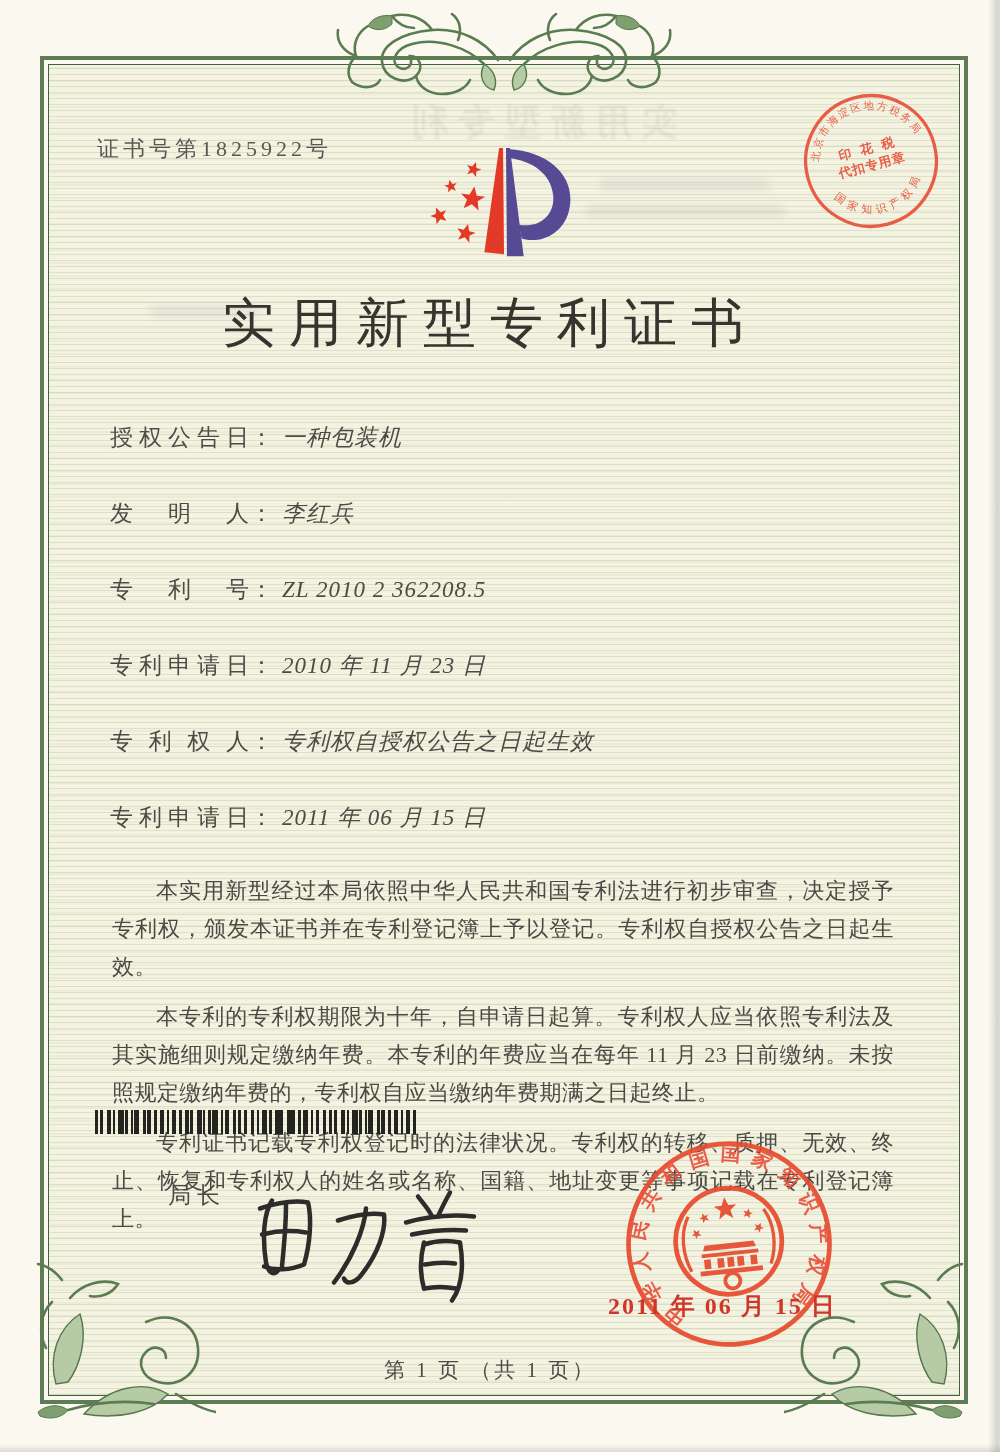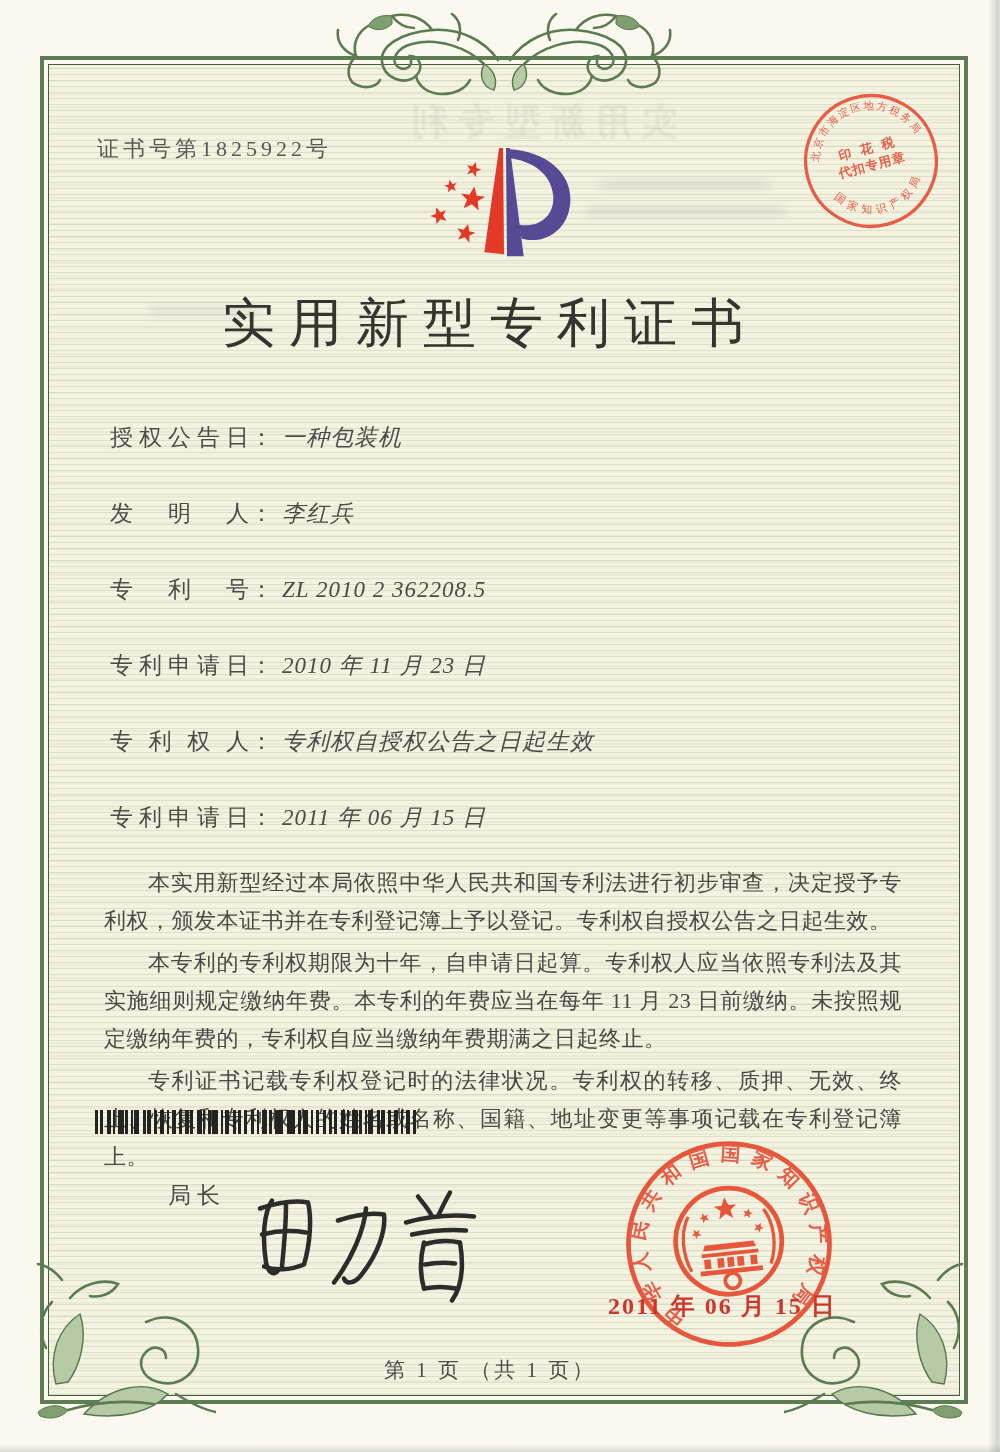--- a/index.html
+++ b/index.html
@@ -44,21 +44,21 @@
   
   .fields{position:absolute;left:110px;top:422px;right:90px;font-size:23px;color:#4c4c47;}
   .field-row{margin-bottom:45px;letter-spacing:1px;}
   .field-label{display:inline-block;width:140px;text-align:justify;text-align-last:justify;vertical-align:bottom;}
   .field-colon{display:inline-block;}
   .field-value{margin-left:8px;font-style:italic;}
 
   
   .body-text{position:absolute;left:100px;right:94px;top:860px;
     font-size:22px;line-height:38px;text-align:justify;color:#4a4a45;letter-spacing:.5px;}
-  .body-text p{margin:4px;text-indent:2em;}
+  .body-text p{margin:12px;text-indent:2em;}
 
   
   .barcode{position:absolute;left:95px;top:1110px;width:322px;height:24px;
     background-image:
       repeating-linear-gradient(90deg,#23231f 0 2px,rgba(0,0,0,0) 2px 6px),
       repeating-linear-gradient(90deg,#23231f 0 3px,rgba(0,0,0,0) 3px 13px),
       repeating-linear-gradient(90deg,rgba(0,0,0,0) 0 5px,#23231f 5px 6px,rgba(0,0,0,0) 6px 9px);}
 
   
   .sig-label{position:absolute;left:168px;top:1180px;font-size:23px;letter-spacing:6px;color:#4a4a45;font-family:Liberation Serif, serif;}

